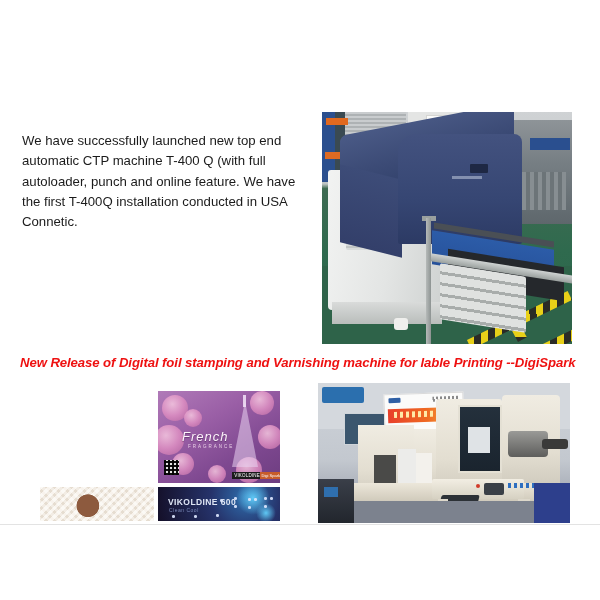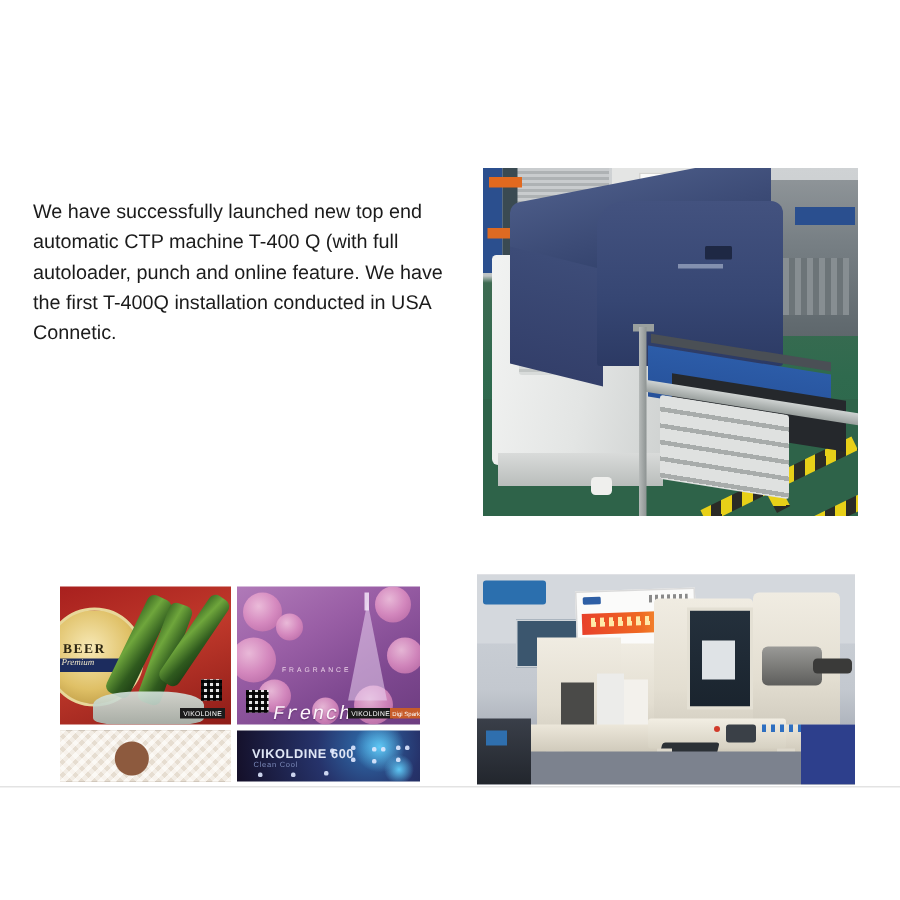--- a/index.html
+++ b/index.html
@@ -129,22 +129,22 @@
   .wm-tag2{position:absolute;background:#c75c2a;color:#fff;font-size:4px;padding:1px 2px;white-space:nowrap;}
   
   #cell-french{left:120px;top:8px;width:122px;height:92px;
     background:linear-gradient(150deg,#b07ab8 0%,#9a5fa6 35%,#7e4890 70%,#6d3d80 100%);}
   .fl{position:absolute;border-radius:50%;
     background:radial-gradient(circle at 40% 35%,#f6c8e0 0%,#de8fc2 50%,#b765a0 100%);opacity:.85;}
   .eiffel{position:absolute;left:74px;top:10px;width:0;height:0;
     border-left:13px solid transparent;border-right:13px solid transparent;border-bottom:66px solid rgba(233,210,240,.55);}
   .eiffel-top{position:absolute;left:85px;top:4px;width:3px;height:12px;background:rgba(243,228,248,.85);}
   .french-word{position:absolute;left:24px;top:38px;font-size:13px;color:#fdf4fb;
-    font-family:Liberation Mono, monospace;font-style:italic;letter-spacing:1px;
-    text-shadow:0 1px 1px rgba(60,20,70,.5);margin-top:39px;}
+    font-family:Liberation Sans, sans-serif;font-style:italic;letter-spacing:1px;
+    text-shadow:0 1px 1px rgba(60,20,70,.5);}
   .french-sub{position:absolute;left:30px;top:53px;font-size:4.5px;color:#e9cfe6;letter-spacing:2px;}
   #qr-french{left:6px;bottom:8px;width:15px;height:15px;}
   #wm-french{right:18px;bottom:4px;}
   #wm-french2{right:-2px;bottom:4px;}
   
   #cell-holo{left:2px;top:104px;width:114px;height:34px;
     background:
       radial-gradient(circle at 42% 55%,#8d5a3e 0 16%,rgba(141,90,62,0) 17%),
       repeating-linear-gradient(45deg,#d9cfc4 0 3px,#b5a898 3px 6px),
       repeating-linear-gradient(-45deg,#e6ddd2 0 3px,#a99c8c 3px 6px);
@@ -247,35 +247,24 @@
     <div class="ctp-navy-line"></div>
     <div class="ctp-bed-rail"></div>
     <div class="ctp-bed"></div>
     <div class="ctp-bed-dark"></div>
     <div class="ctp-frame-bar"></div>
     <div class="ctp-drawers"></div>
     <div class="ctp-post-top"></div>
     <div class="ctp-post"></div>
   </div>
 
+  <div id="heading-2" class="red-heading">New Release of Digital foil stamping and Varnishing machine for lable Printing --DigiSpark</div>
 
   <div id="photo-labels" class="photo">
 
-    <div class="col-cell" id="cell-beer">
-      <div class="beer-coaster2"></div>
-      <div class="beer-word">BEER</div>
-      <div class="beer-navy"></div>
-      <div class="beer-navy-txt">Premium</div>
-      <div class="bottle" id="btl1"></div>
-      <div class="bottle" id="btl2"></div>
-      <div class="bottle" id="btl3"></div>
-      <div class="beer-ice"></div>
-      <div class="qr" id="qr-beer"></div>
-      <div class="wm-tag" id="wm-beer">VIKOLDINE</div>
-    </div>
 
     <div class="col-cell" id="cell-french">
       <div class="fl" style="left:4px;top:4px;width:26px;height:26px;"></div>
       <div class="fl" style="left:26px;top:18px;width:18px;height:18px;"></div>
       <div class="fl" style="left:-4px;top:34px;width:30px;height:30px;"></div>
       <div class="fl" style="left:14px;top:62px;width:22px;height:22px;"></div>
       <div class="fl" style="left:92px;top:0px;width:24px;height:24px;"></div>
       <div class="fl" style="left:100px;top:34px;width:24px;height:24px;"></div>
       <div class="fl" style="left:78px;top:66px;width:26px;height:26px;"></div>
       <div class="fl" style="left:50px;top:74px;width:18px;height:18px;"></div>

